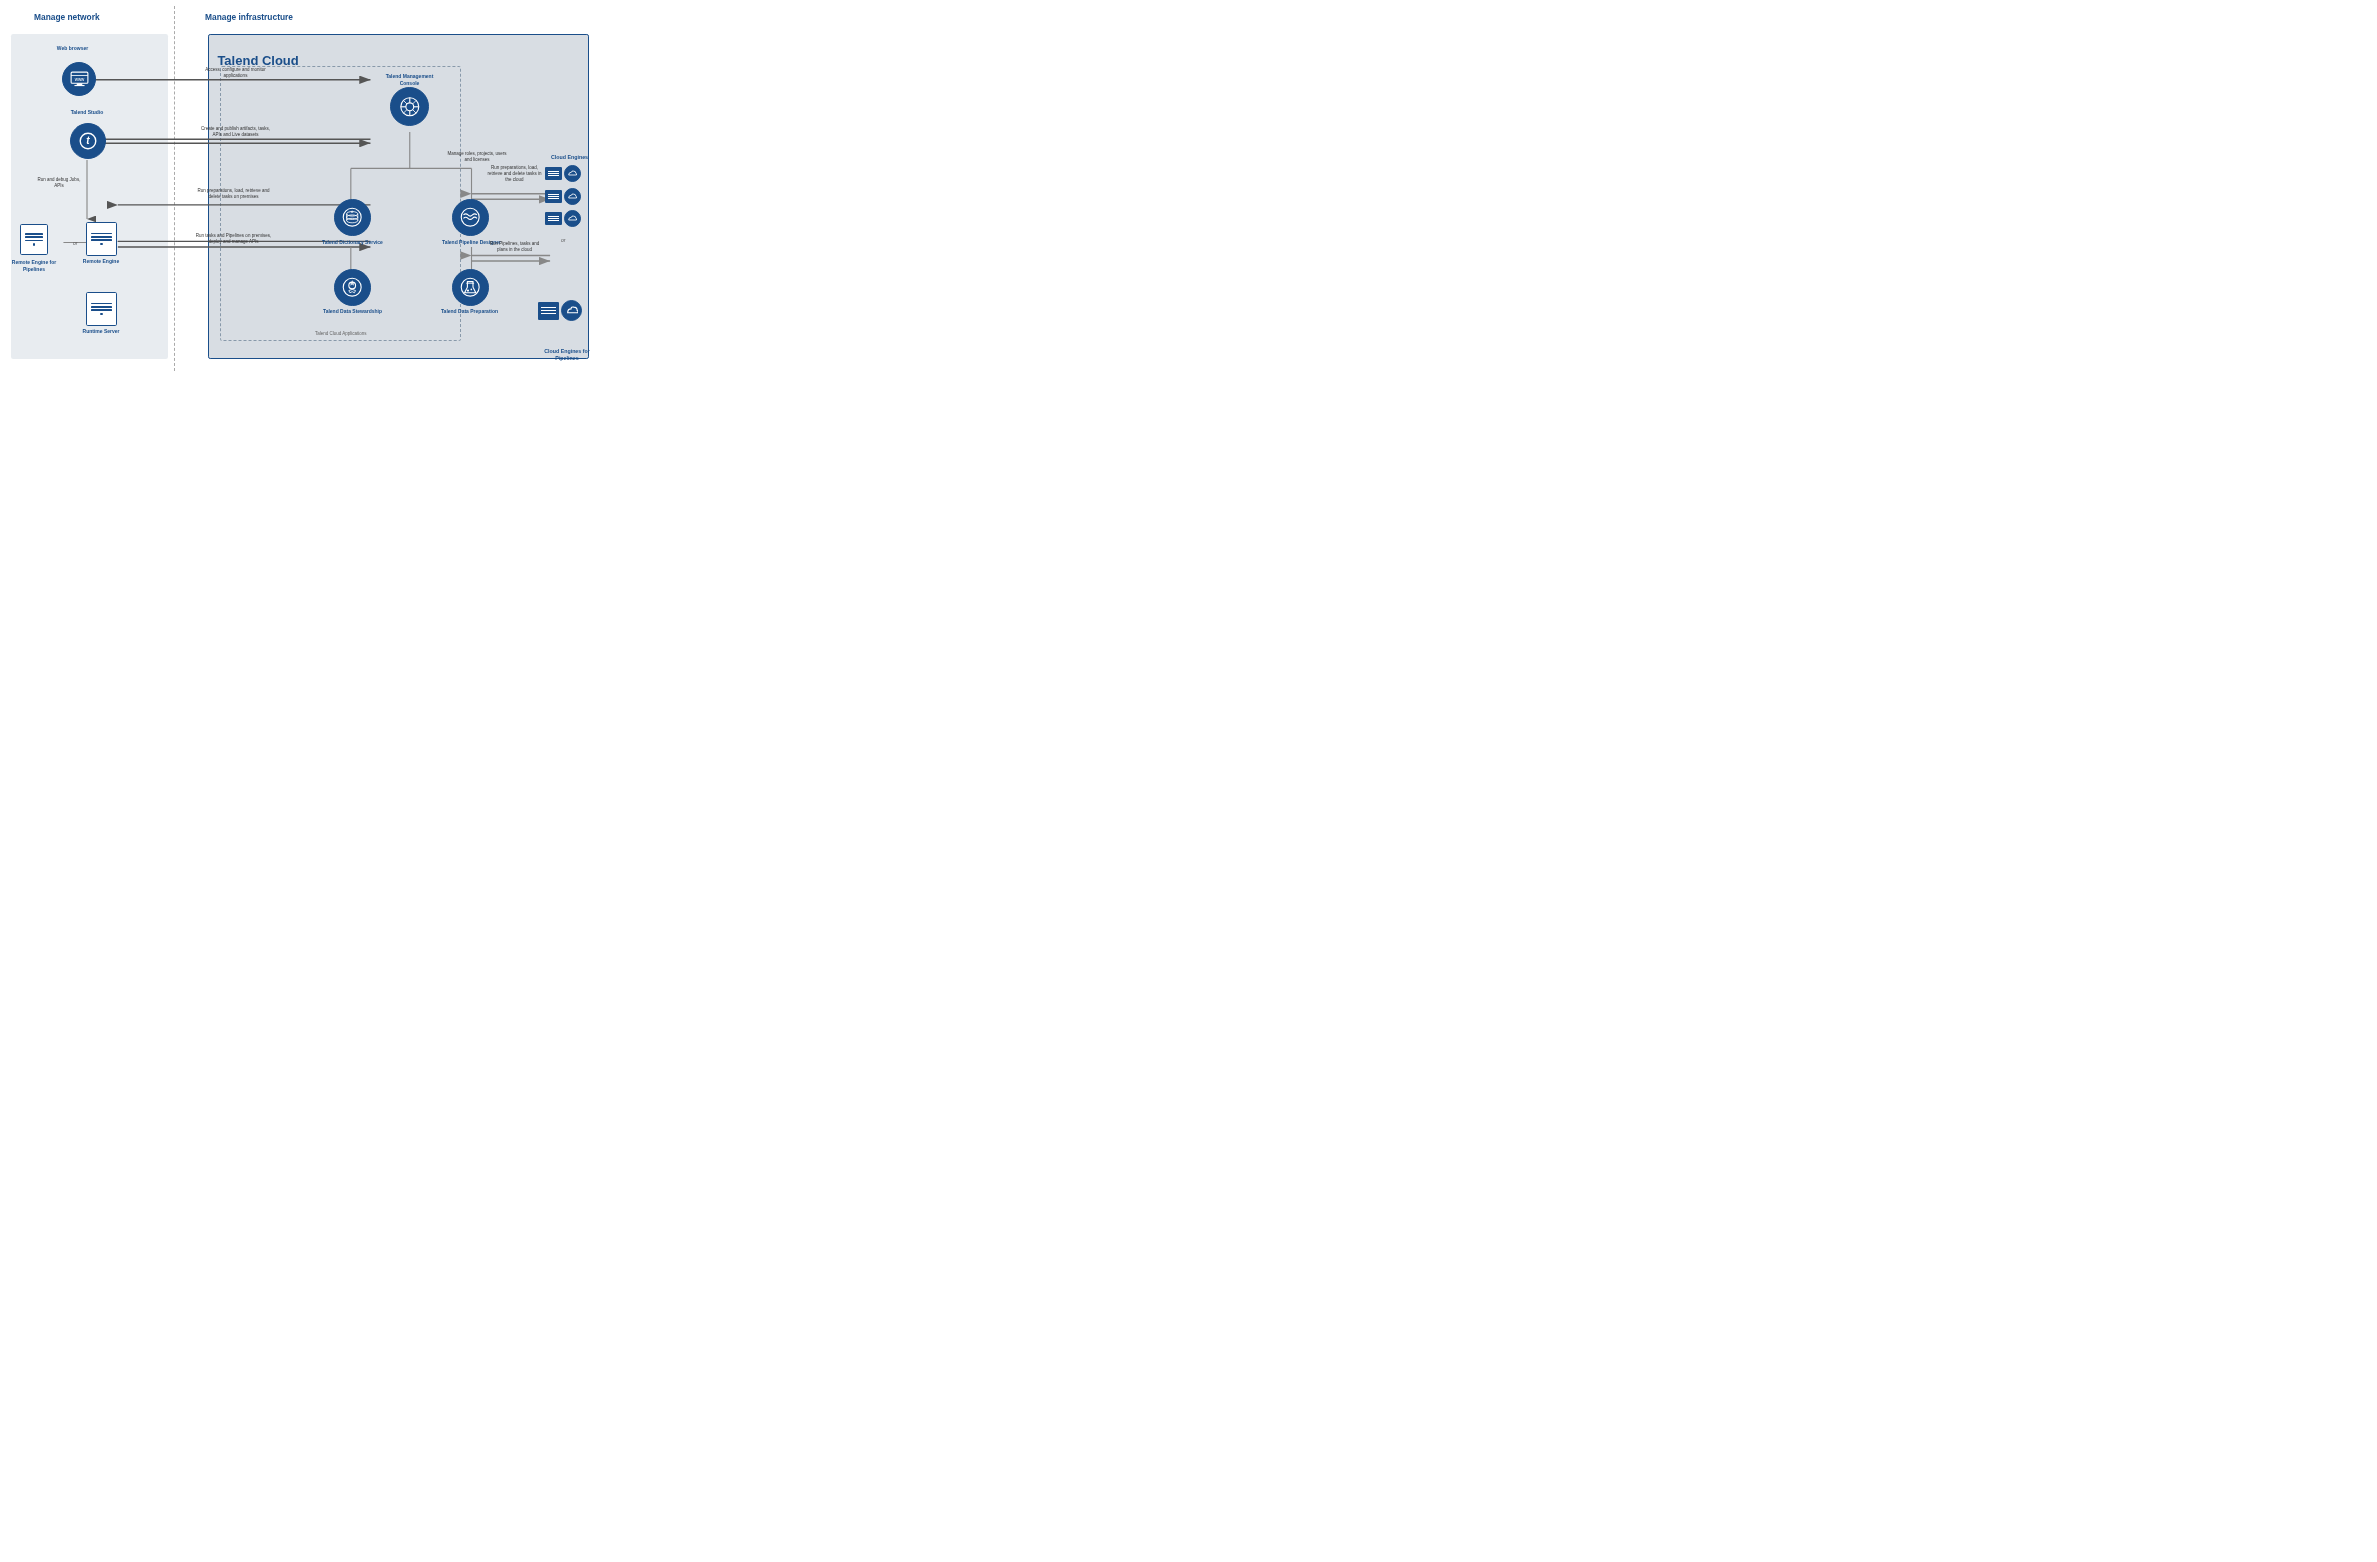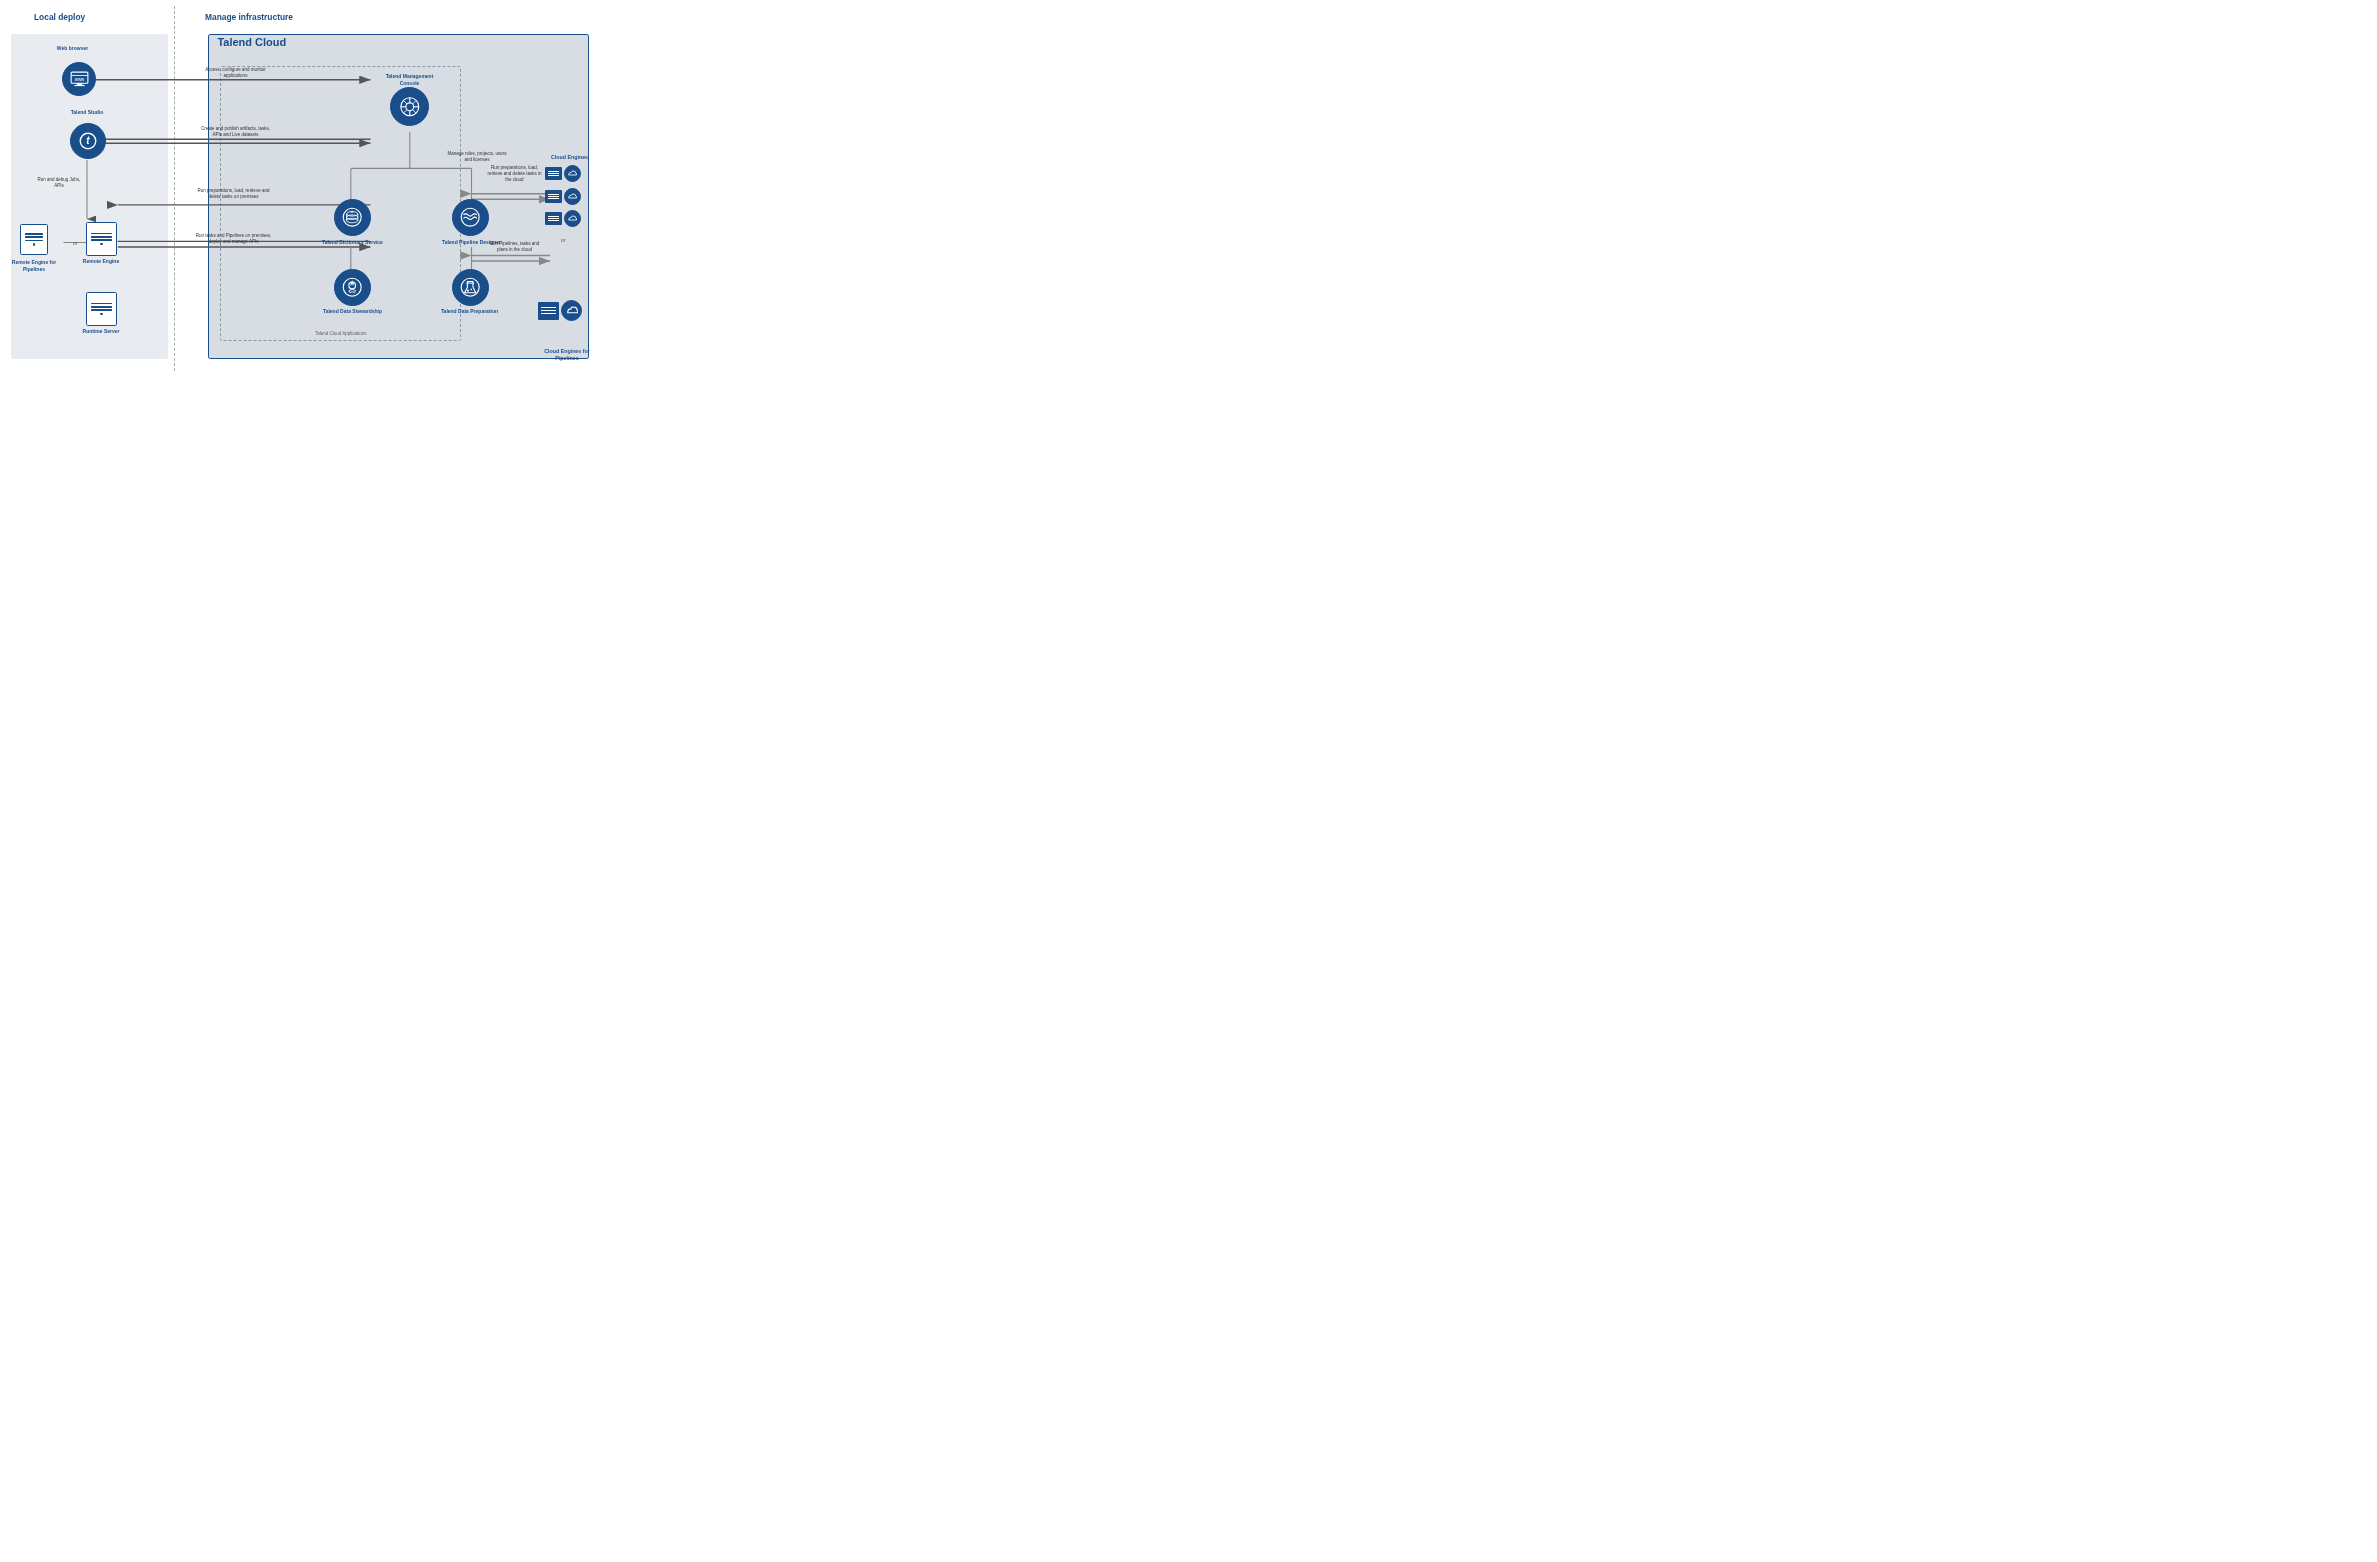--- a/index.html
+++ b/index.html
@@ -150,30 +150,30 @@
       width: 100%;
       height: 100%;
       pointer-events: none;
     }
   </style>
 </head>
 <body>
 
 <div class="main-container">
 
-  <div class="section-header" style="left:34px; top:12.3px;">Local deploy</div>
+  <div class="section-header" style="left:34px; top:12.3px;">Manage network</div>
   <div class="section-header" style="left:205px; top:12.3px;">Manage infrastructure</div>
 
   <div class="divider"></div>
 
   <div class="local-network-box"></div>
 
   <div class="talend-cloud-box">
 
-    <div style="position:absolute; top:1px; left:8.4px; font-size:11px; font-weight:bold; color:#1a4e8a;">Talend Cloud</div>
+    <div style="position:absolute; top:18px; left:8.4px; font-size:13px; font-weight:bold; color:#1a4e8a;">Talend Cloud</div>
 
     <div class="tca-box">
 
       <div style="position:absolute; bottom:4.5px; left:50%; transform:translateX(-50%); font-size:4.5px; color:#666; white-space:nowrap;">Talend Cloud Applications</div>
     </div>
   </div>
 
   <svg class="arrows-layer" xmlns="http://www.w3.org/2000/svg" viewBox="0 0 1060 700" width="595" height="393">
     <defs>
       <marker id="arrowhead-right" markerWidth="8" markerHeight="6" refX="8" refY="3" orient="auto">

